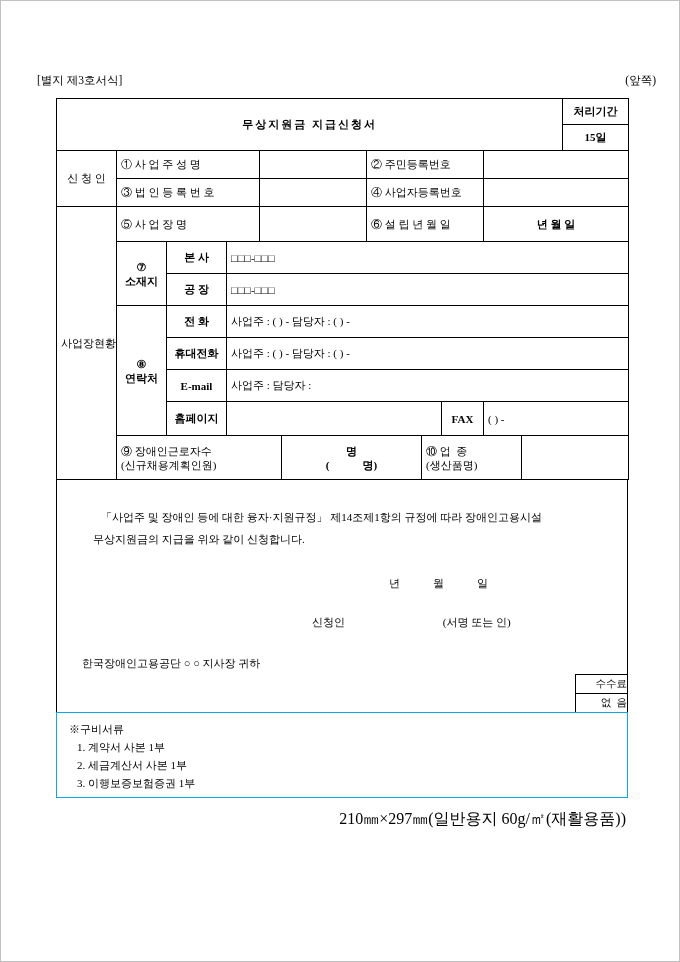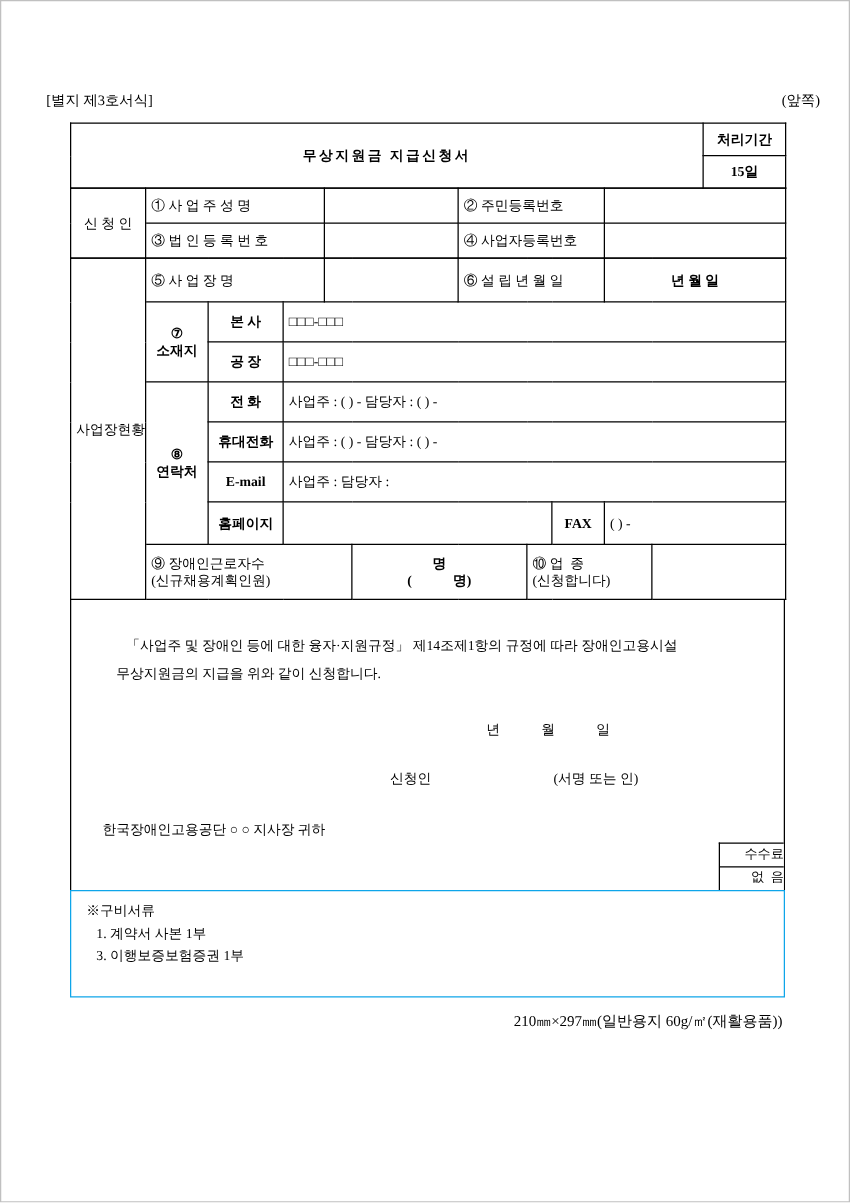--- a/index.html
+++ b/index.html
@@ -28,21 +28,21 @@
   .decl-date{padding:26px 0 0 332px;white-space:pre;}
   .decl-sign{padding:24px 0 0 255px;}
   .sign-note{margin-left:95px;}
   .decl-addressee{padding:26px 0 0 25px;}
   .fee-box{position:absolute;right:0;bottom:0;width:51px;border-left:1px solid #000;border-top:1px solid #000;text-align:right;background:#fff;}
   .fee-box .fee-label{height:18px;line-height:18px;border-bottom:1px solid #000;font-size:10.5px;}
   .fee-box .fee-value{height:18px;line-height:18px;font-size:10.5px;white-space:pre;}
   .docs{width:572px;box-sizing:border-box;border:1px solid #0ea5e9;height:86px;font-size:11px;padding:7px 0 0 12px;}
   .docs-title{line-height:18px;}
   .docs-item{padding-left:8px;line-height:18px;}
-  .page-footer{margin:11px 53px 0 0;text-align:right;font-size:12px;padding-left:40px;}
+  .page-footer{margin:11px 53px 0 0;text-align:right;font-size:16px;padding-left:40px;}
 </style>
 </head>
 <body>
 
 <div class="page">
 
   <div class="page-header">
     <span>[별지 제3호서식]</span>
     <span>(앞쪽)</span>
   </div>
@@ -150,21 +150,21 @@
         <td colspan="4" class="label two-line">
           <div>⑨ 장애인근로자수</div>
           <div>(신규채용계획인원)</div>
         </td>
         <td colspan="2" class="center two-line">
           <div class="pre">명</div>
           <div class="pre">(            명)</div>
         </td>
         <td colspan="3" class="label two-line">
           <div class="pre">⑩ 업  종</div>
-          <div>(신청합니다)</div>
+          <div>(생산품명)</div>
         </td>
         <td></td>
       </tr>
     </tbody>
       </table>
 
 
     <div class="decl">
       <div class="decl-body">
         <div>「사업주 및 장애인 등에 대한 융자·지원규정」 제14조제1항의 규정에 따라 장애인고용시설</div>
@@ -178,20 +178,21 @@
       <div class="decl-addressee">한국장애인고용공단 ○ ○ 지사장 귀하</div>
       <div class="fee-box">
         <div class="fee-label">수수료</div>
         <div class="fee-value">없  음</div>
       </div>
     </div>
 
     <div class="docs">
       <div class="docs-title">※구비서류</div>
       <div class="docs-item">1. 계약서 사본 1부</div>
+      <div class="docs-item">2. 세금계산서 사본 1부</div>
       <div class="docs-item">3. 이행보증보험증권 1부</div>
     </div>
 
   </div>
 
   <div class="page-footer">210㎜×297㎜(일반용지 60g/㎡(재활용품))</div>
 
 </div>
 
 </body></html>

